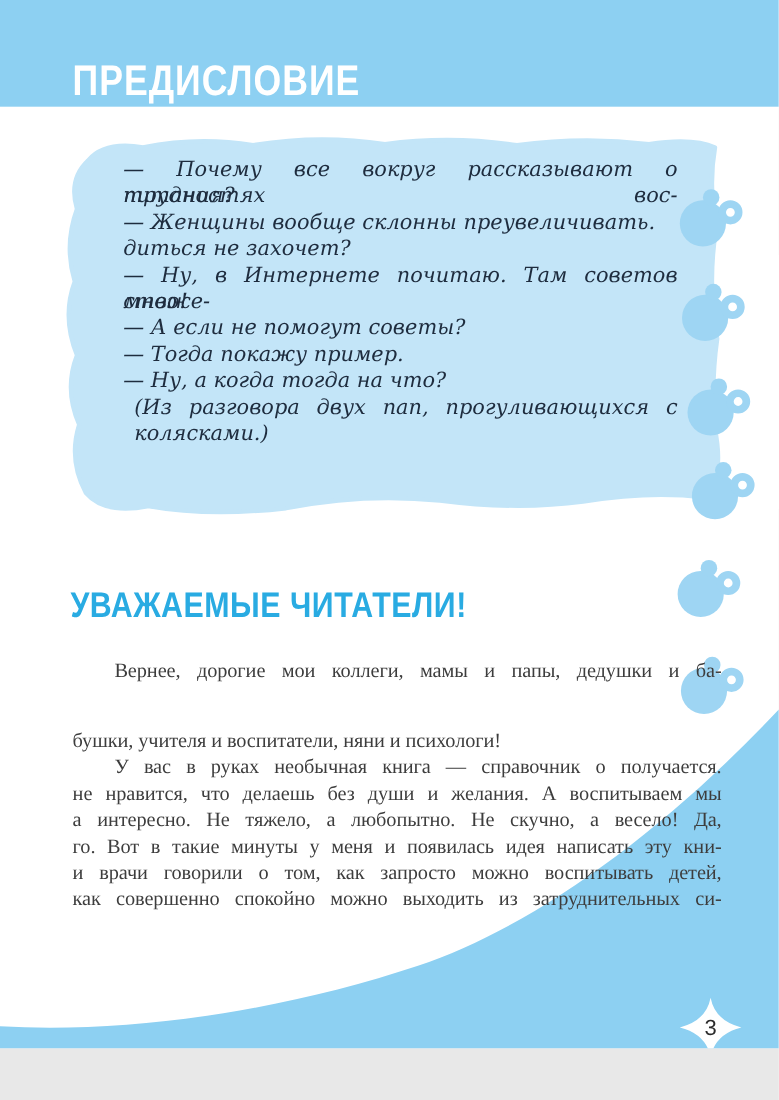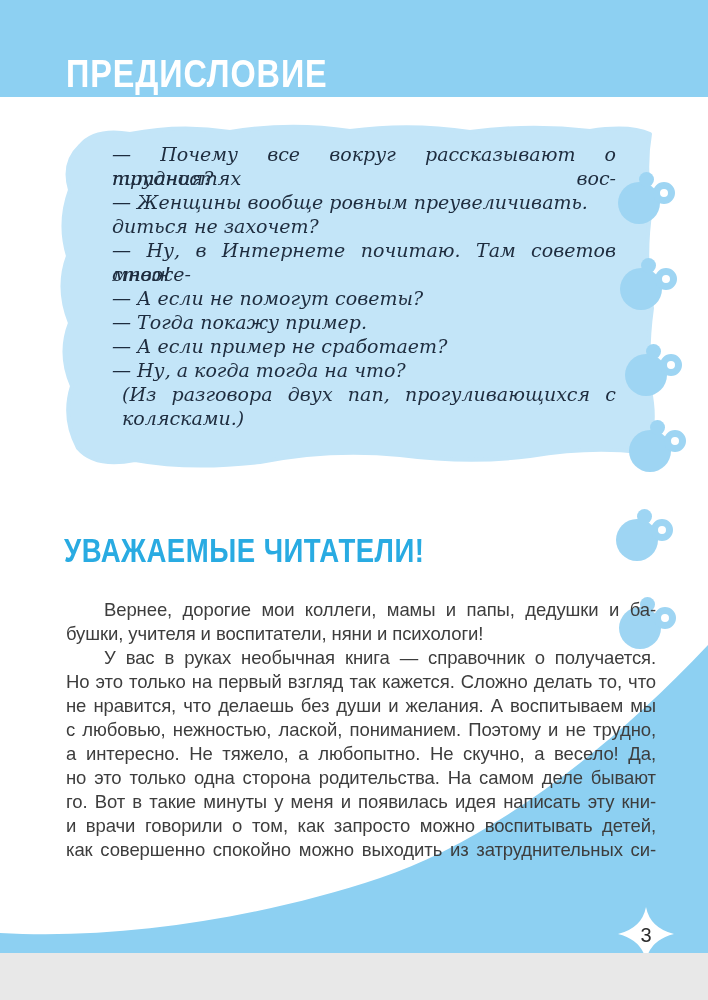--- a/index.html
+++ b/index.html
@@ -53,24 +53,24 @@
   
   .section-heading{
     position:absolute;left:64px;top:532px;margin:0;
     font-weight:bold;font-size:30px;line-height:36px;
     color:var(--heading);letter-spacing:0.5px;
     transform:scale(0.92,1.08);transform-origin:left top;
     white-space:nowrap;
   }
   .body-text{
     position:absolute;left:66px;top:598px;width:590px;
-    font-size:18.5px;color:var(--body-ink);letter-spacing:-0.1px;
+    font-size:18.5px;color:var(--body-ink);letter-spacing:-0.1px;font-family:Liberation Serif, serif;
   }
   .bline{height:24px;line-height:24px;text-align:justify;text-align-last:justify;}
-  .bline.open{text-align-last:left;}
+  .bline.open{text-align-last:left;margin-top:40px;}
   .bline.indent{padding-left:38px;}
   
   .swoosh-svg{position:absolute;left:0;top:0;width:708px;height:1000px;color:var(--banner);pointer-events:none;}
   .swoosh-svg{z-index:0;}
   .banner,.panel-svg,.epigraph,.cluster,.section-heading,.body-text,.chapter-title{z-index:1;}
   
   .page-star{
     position:absolute;left:616px;top:906px;width:60px;height:56px;z-index:2;
     display:flex;align-items:center;justify-content:center;
   }
@@ -95,27 +95,26 @@
   <svg class="panel-svg" viewBox="0 0 612 366" xmlns="http://www.w3.org/2000/svg" aria-hidden="true">
     <path fill="currentColor" stroke="currentColor" stroke-width="4" stroke-linejoin="round" d="M30,28 Q45,10 80,16 Q130,6 180,14 Q240,4 300,13 Q360,5 420,14 Q480,6 540,13 Q580,7 600,16
              Q594,50 601,90 Q593,140 602,190 Q595,240 602,285 Q606,320 590,334
              Q540,328 480,338 Q420,346 350,337 Q280,330 210,344 Q140,352 85,342
              Q45,350 28,330 Q12,300 22,268 Q8,236 20,205 Q6,170 18,138 Q8,105 20,72 Q12,45 30,28 Z"></path>
   </svg>
 
   <div class="epigraph">
       <div class="eline fill">— Почему все вокруг рассказывают о трудностях вос-</div>
       <div class="eline">питания?</div>
-      <div class="eline">— Женщины вообще ровным преувеличивать.</div>
+      <div class="eline">— Женщины вообще склонны преувеличивать.</div>
       <div class="eline">диться не захочет?</div>
       <div class="eline fill">— Ну, в Интернете почитаю. Там советов множе-</div>
       <div class="eline">ство!</div>
       <div class="eline">— А если не помогут советы?</div>
       <div class="eline">— Тогда покажу пример.</div>
-      <div class="eline">— А если пример не сработает?</div>
       <div class="eline">— Ну, а когда тогда на что?</div>
       <div class="eline attrib">(Из разговора двух пап, прогуливающихся с колясками.)</div>
     </div>
 
   <div class="cluster cl-1">
     <span class="b-big"></span>
     <span class="b-small"></span>
     <span class="b-ring"></span>
   </div>
   <div class="cluster cl-2">
@@ -143,25 +142,22 @@
     <span class="b-small"></span>
     <span class="b-ring"></span>
   </div>
 
   <h2 class="section-heading">УВАЖАЕМЫЕ ЧИТАТЕЛИ!</h2>
 
   <div class="body-text">
       <div class="bline indent fill">Вернее, дорогие мои коллеги, мамы и папы, дедушки и ба-</div>
       <div class="bline open">бушки, учителя и воспитатели, няни и психологи!</div>
       <div class="bline indent fill">У вас в руках необычная книга — справочник о получается.</div>
-      <div class="bline fill">Но это только на первый взгляд так кажется. Сложно делать то, что</div>
       <div class="bline fill">не нравится, что делаешь без души и желания. А воспитываем мы</div>
-      <div class="bline fill">с любовью, нежностью, лаской, пониманием. Поэтому и не трудно,</div>
       <div class="bline fill">а интересно. Не тяжело, а любопытно. Не скучно, а весело! Да,</div>
-      <div class="bline fill">но это только одна сторона родительства. На самом деле бывают</div>
       <div class="bline fill">го. Вот в такие минуты у меня и появилась идея написать эту кни-</div>
       <div class="bline fill">и врачи говорили о том, как запросто можно воспитывать детей,</div>
       <div class="bline fill">как совершенно спокойно можно выходить из затруднительных си-</div>
     </div>
 
   <div class="page-star">
     <svg width="60" height="56" viewBox="0 0 60 56" aria-hidden="true">
       <path fill="#ffffff" d="M30,1 Q34,22 58,28 Q34,34 30,55 Q26,34 2,28 Q26,22 30,1 Z"></path>
     </svg>
     <span class="num">3</span>

